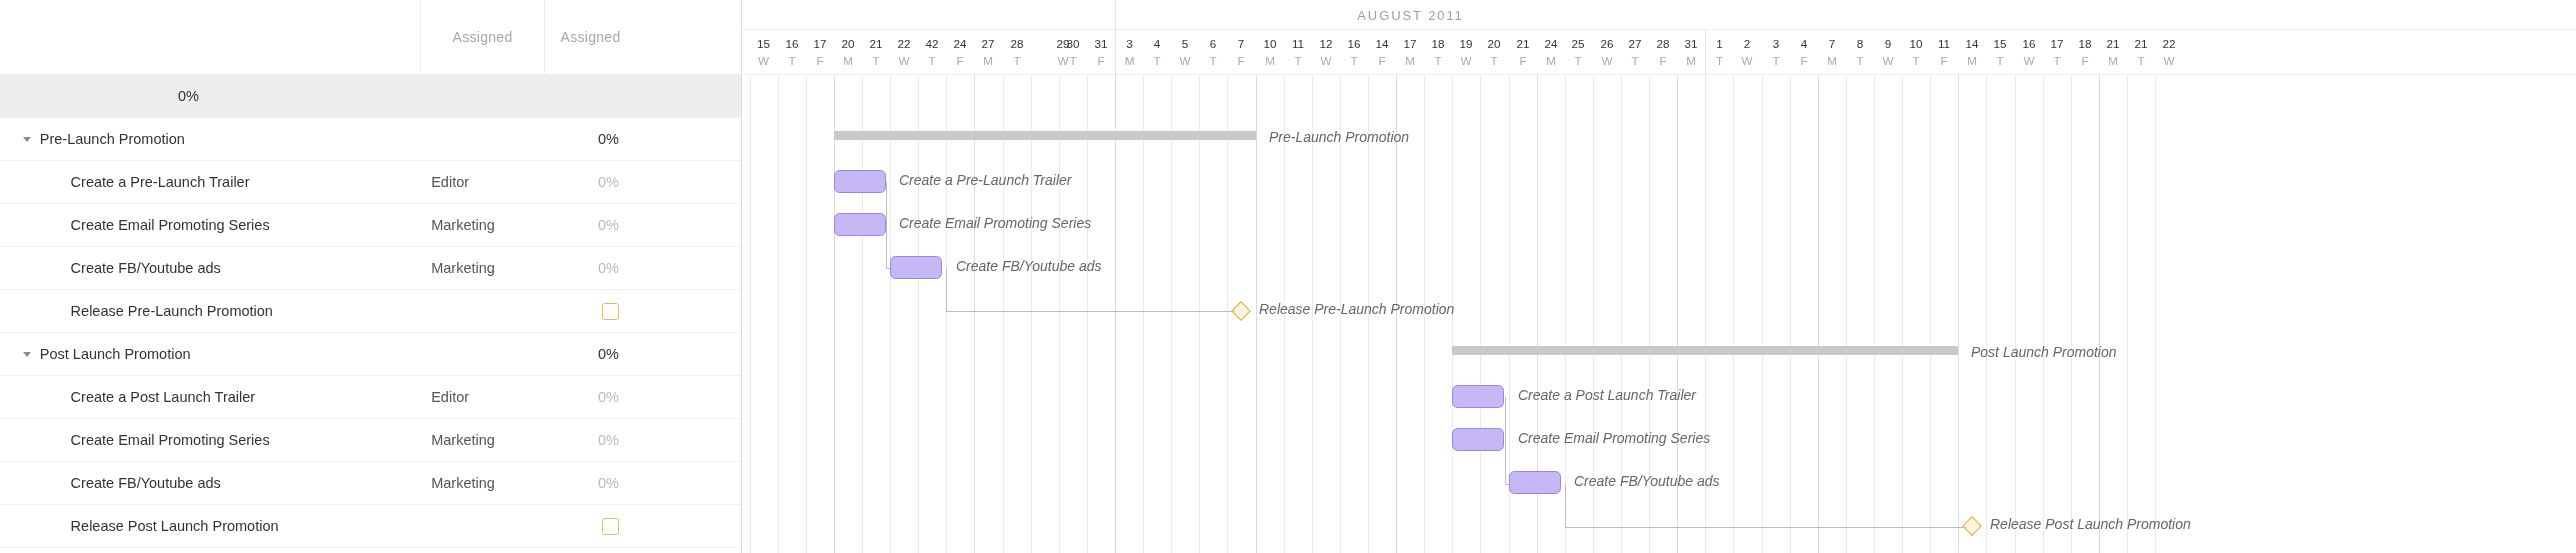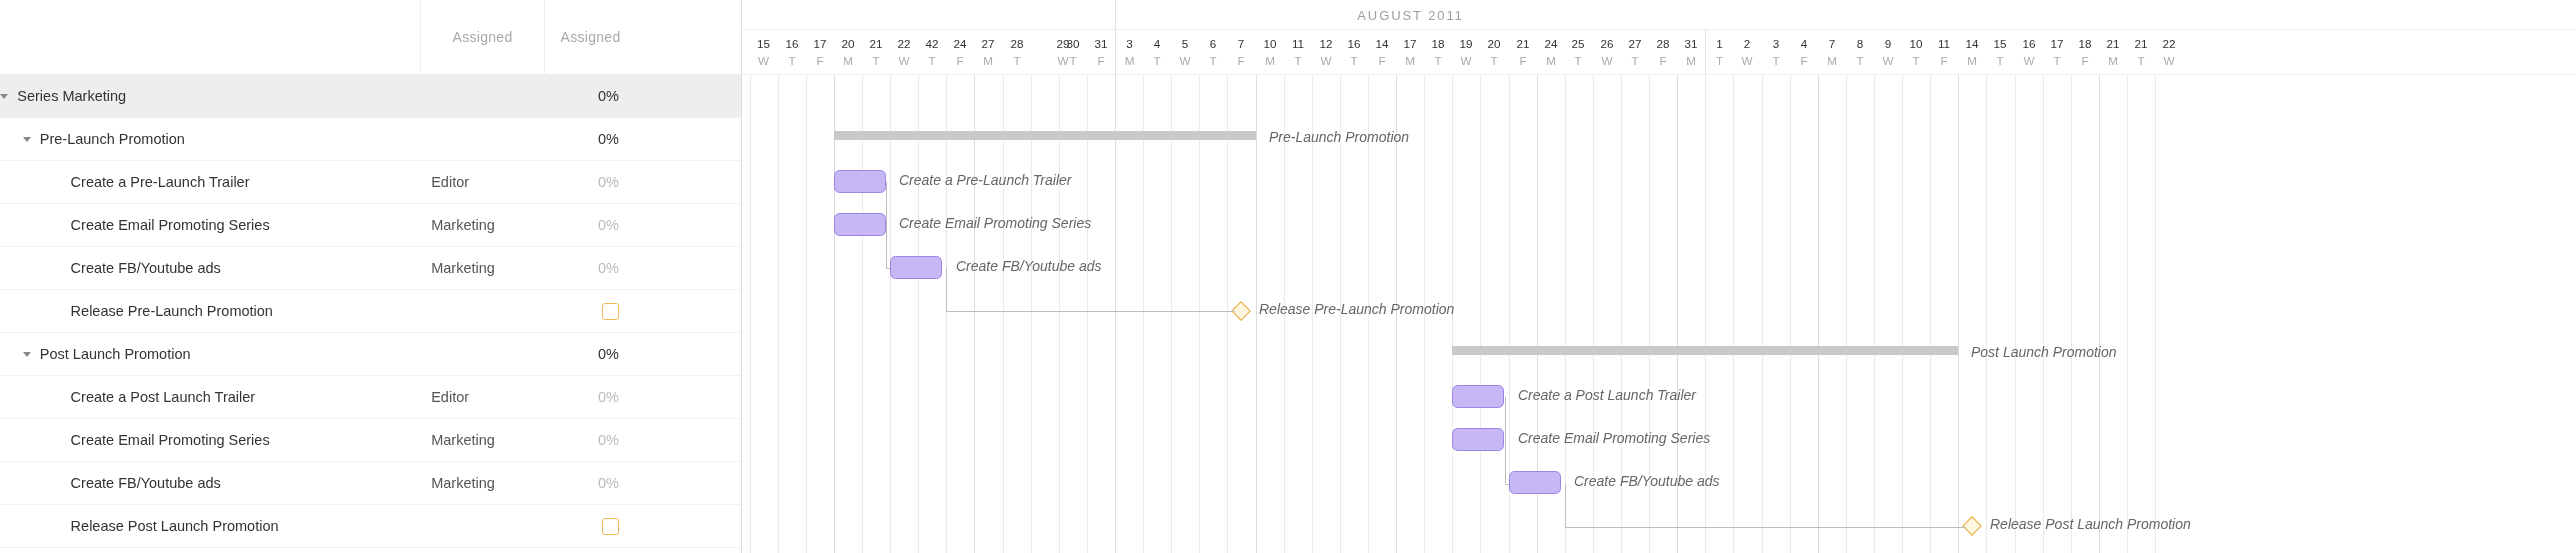--- a/index.html
+++ b/index.html
@@ -215,24 +215,20 @@
 <div class="app">
 
   <div class="left-pane">
     <div class="left-header">
       <div class="hcell col-task"></div>
       <div class="hcell col-assigned">Assigned</div>
       <div class="hcell col-progress">Assigned</div>
     </div>
     <div class="task-rows" id="task-rows">
         <div class="task-row shaded">
-          <div class="tcell-task indent-0">
-            <div class="tri"></div>
-            <span>Series Marketing</span>
-          </div>
           <div class="tcell-assigned"></div>
           <div class="tcell-progress">0%</div>
         </div>
         <div class="task-row">
           <div class="tcell-task indent-1">
             <div class="tri"></div>
             <span>Pre-Launch Promotion</span>
           </div>
           <div class="tcell-assigned"></div>
           <div class="tcell-progress">0%</div>

